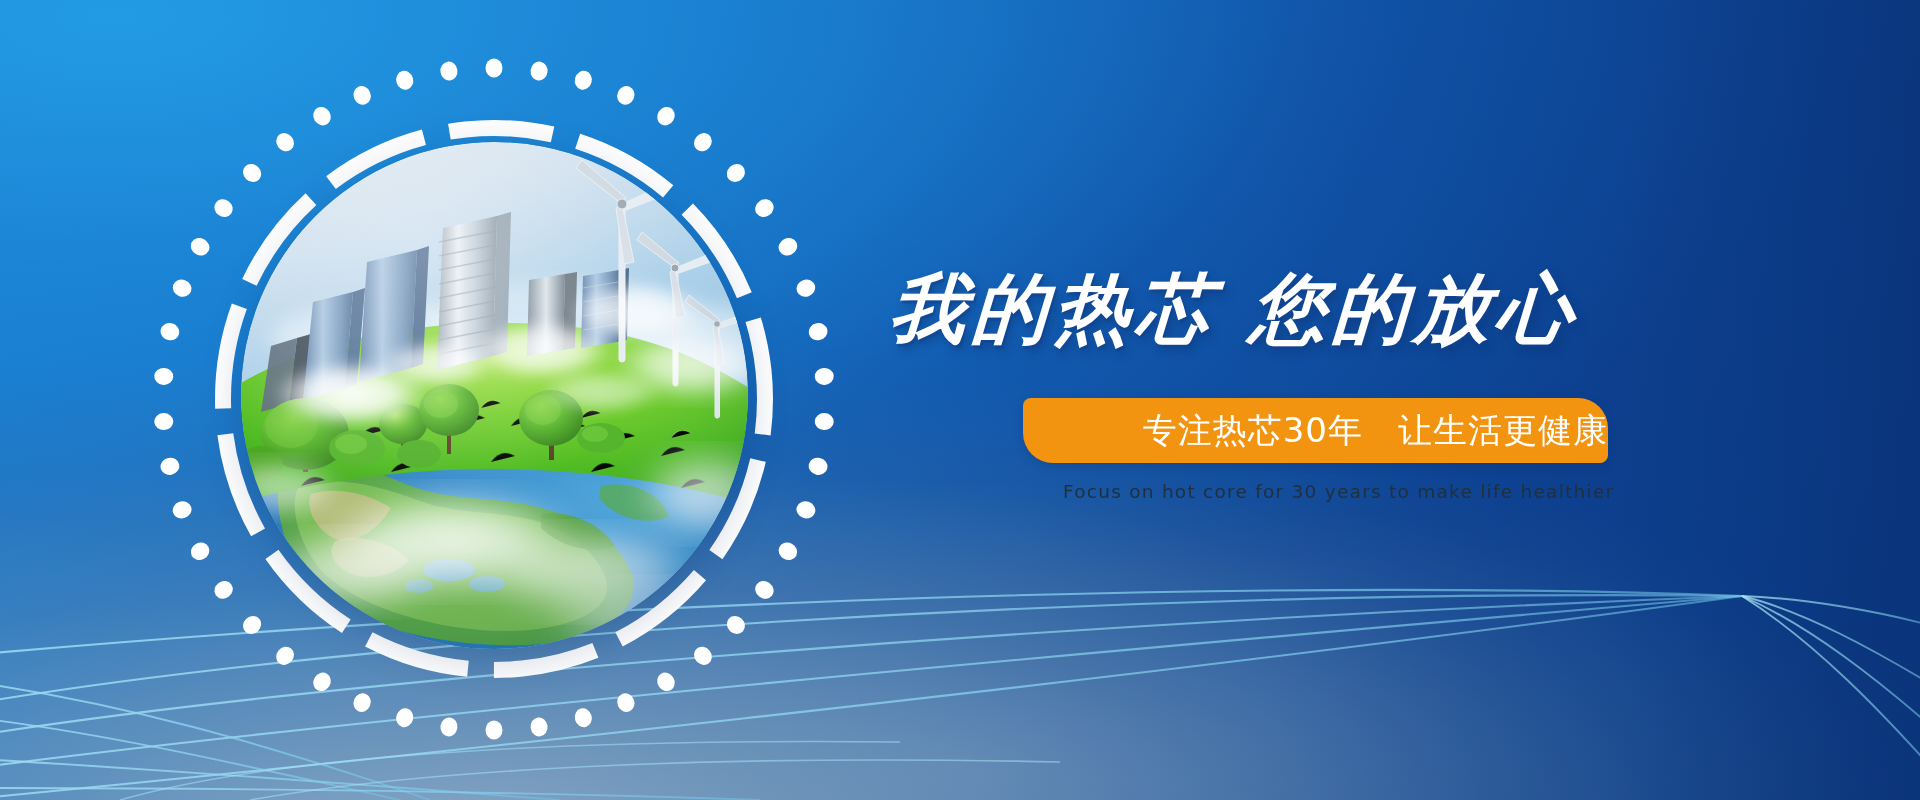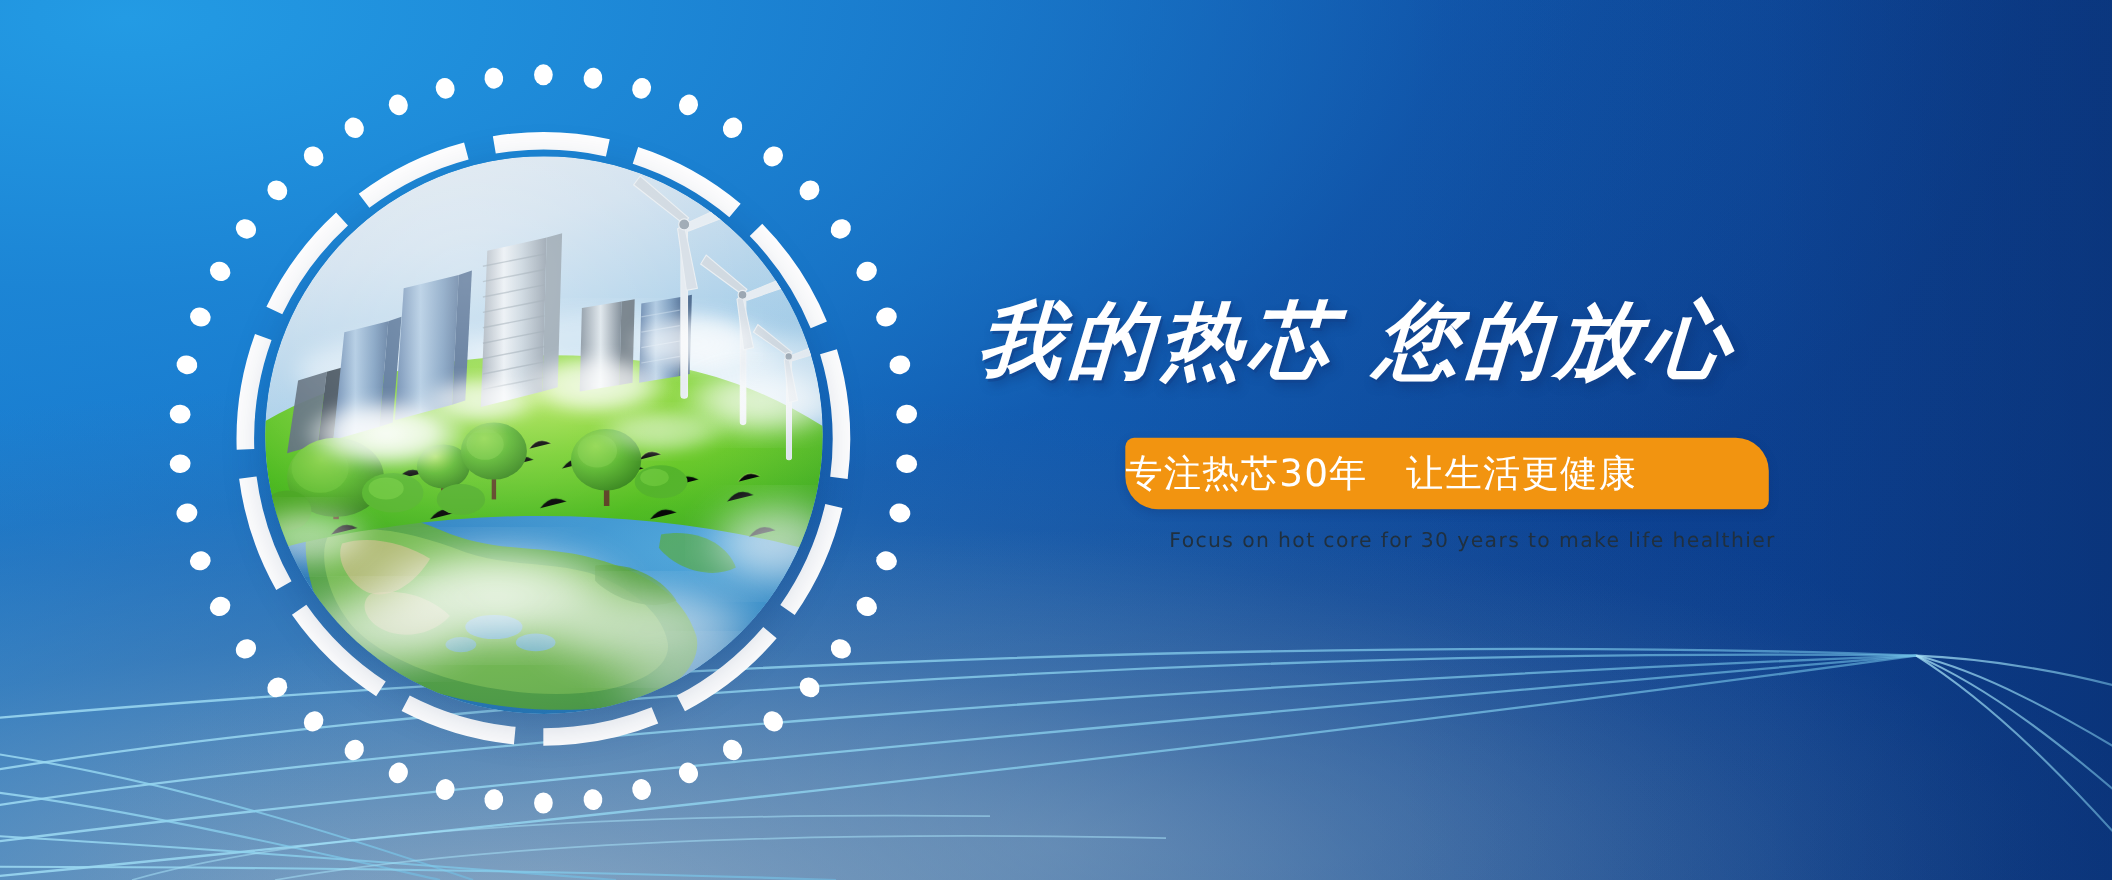--- a/index.html
+++ b/index.html
@@ -99,21 +99,21 @@
   }
 
   .badge {
     position: absolute;
     left: 1023px; top: 398px;
     width: 585px; height: 65px;
     background: #F29410;
     border-radius: 8px 30px 8px 30px;
     display: flex;
     align-items: center;
-    justify-content: flex-start;
+    justify-content: flex-end;
     box-shadow: 0 3px 9px rgba(10,48,110,0.28);
   }
   .badge-text {
     color: #ffffff;
     font-size: 34px;
     letter-spacing: 1px;
     white-space: nowrap;
     font-family: "DejaVu Sans", "Liberation Sans", sans-serif;
   }
 

